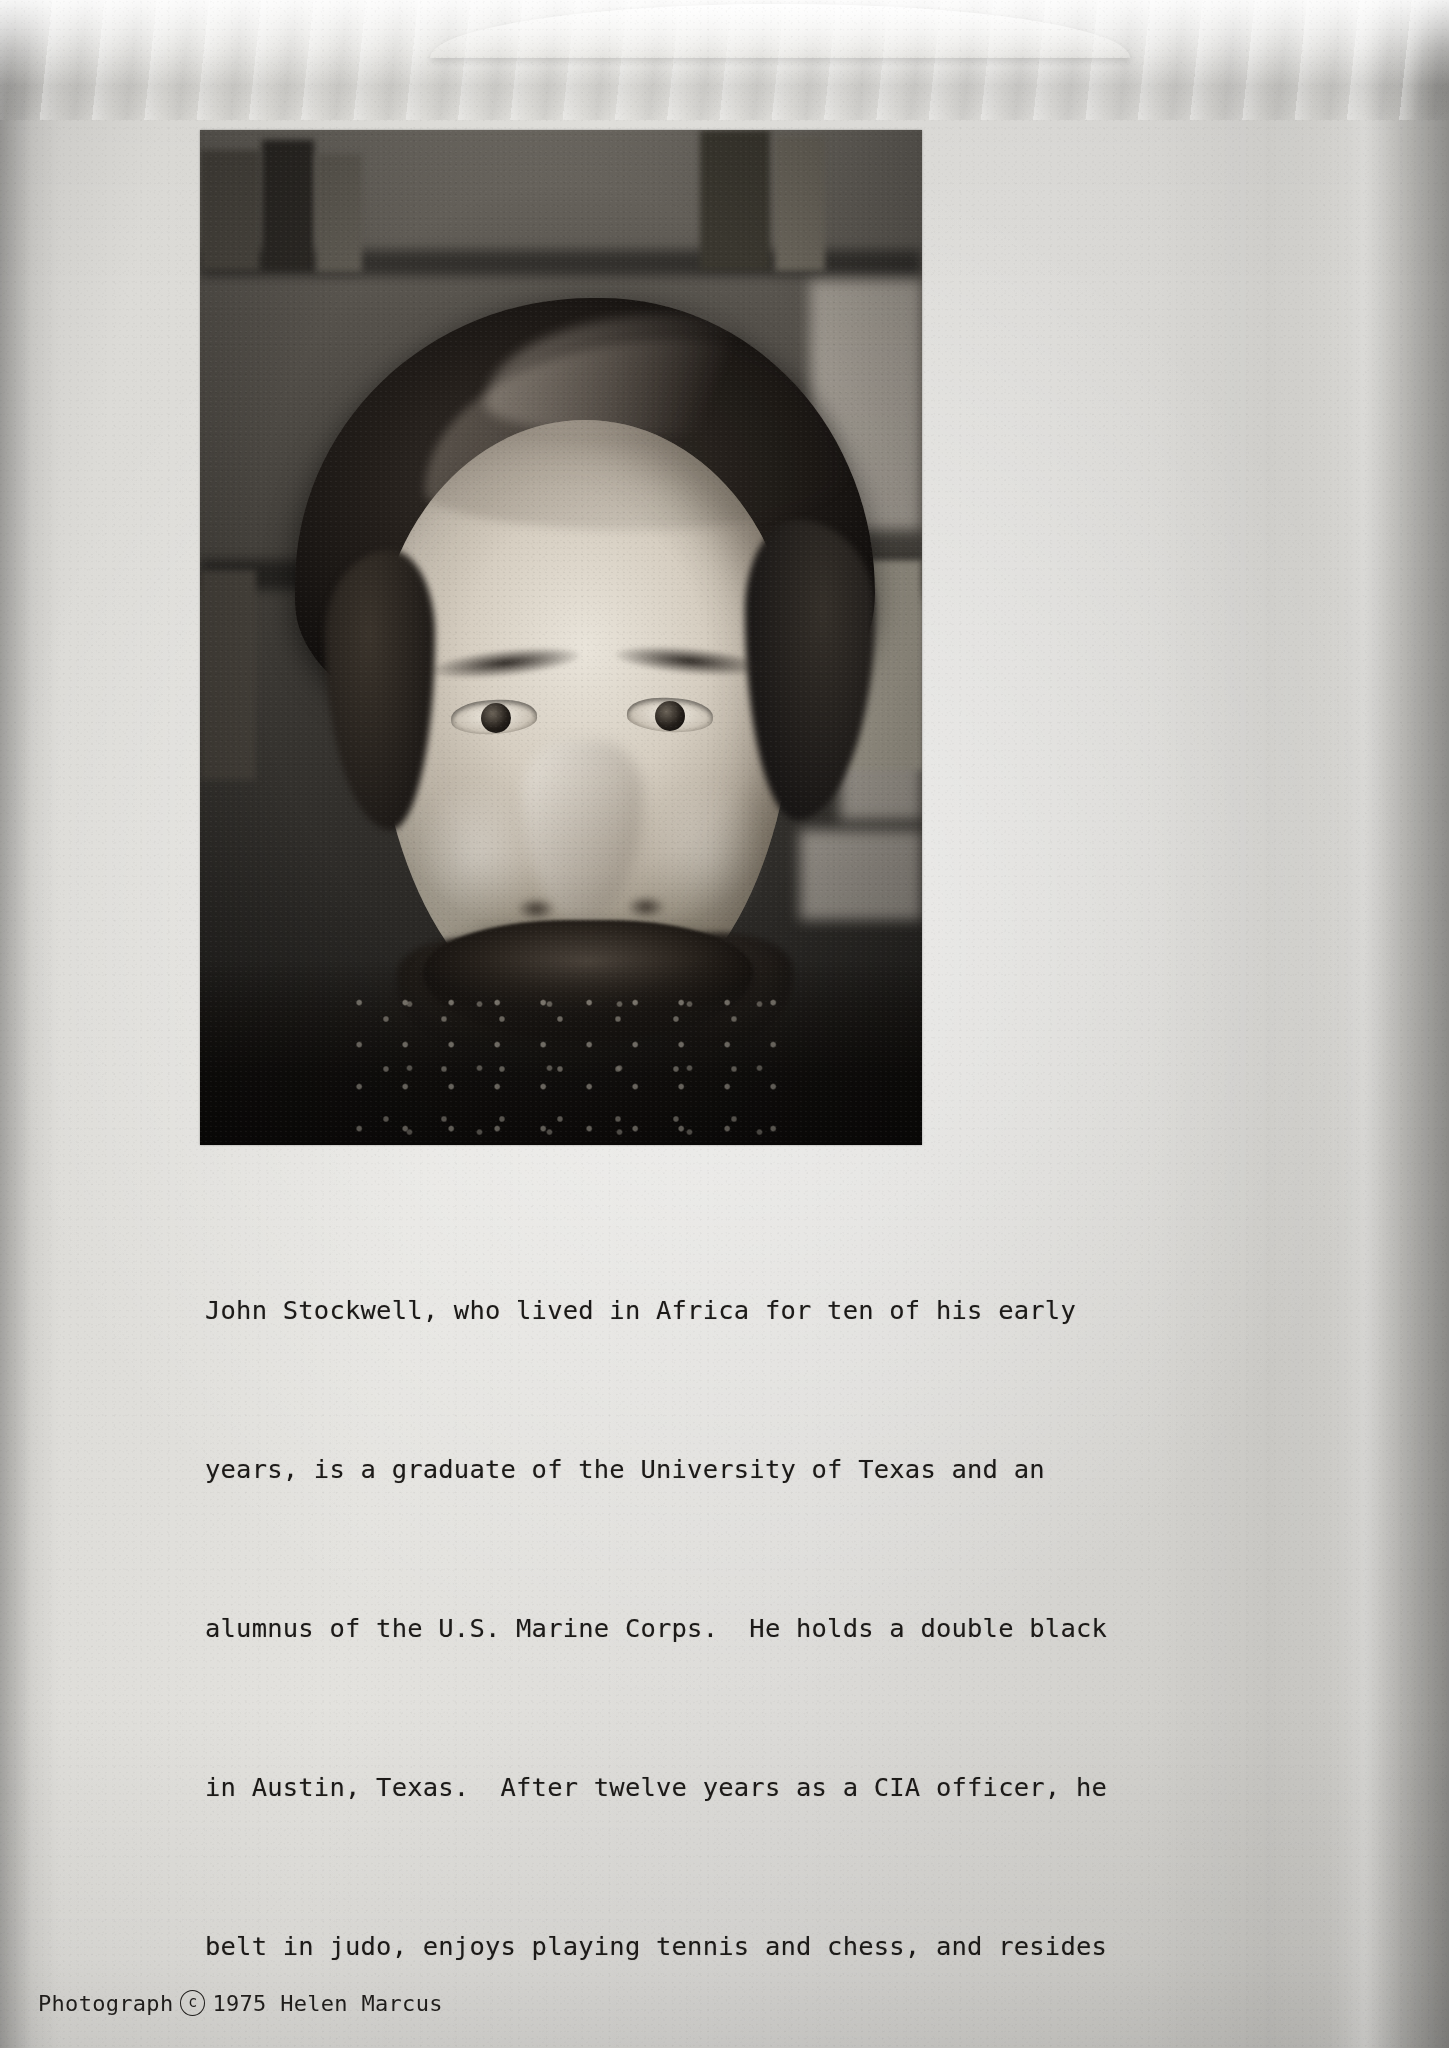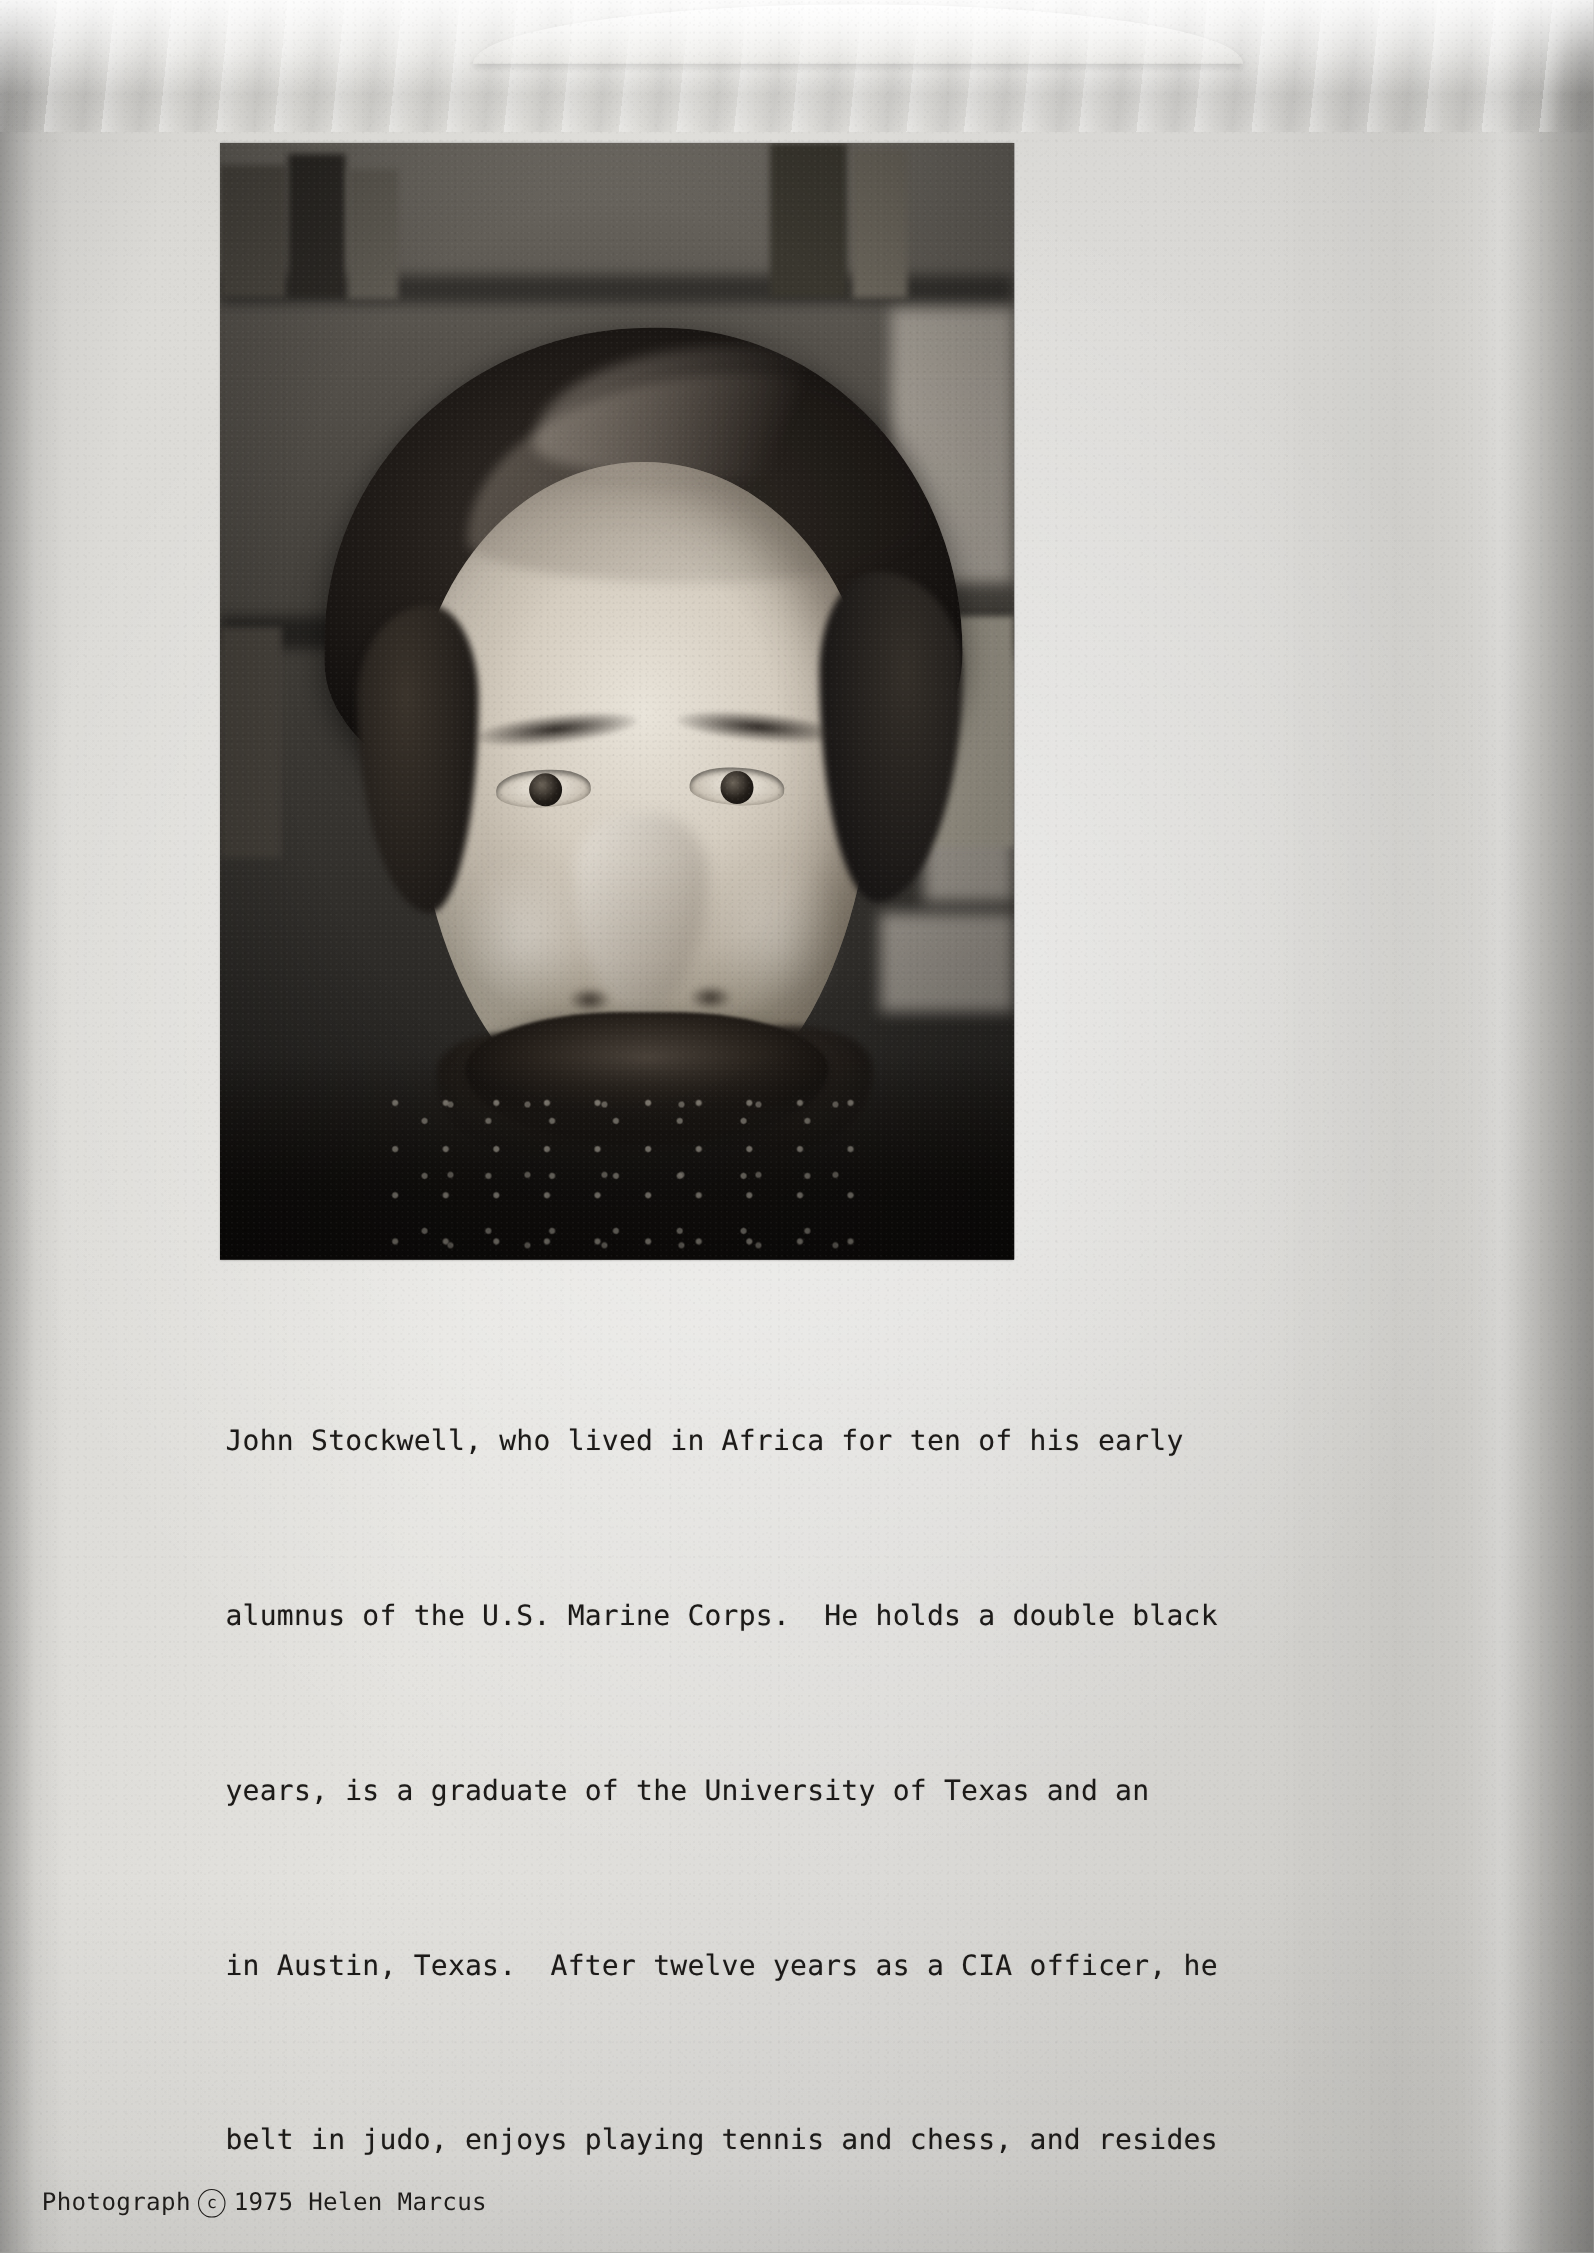--- a/index.html
+++ b/index.html
@@ -347,21 +347,21 @@
 
   .credit {
     position: absolute;
     left: 38px;
     top: 1990px;
     color: #1f1d1b;
     font-family: "DejaVu Sans Mono", monospace;
     font-size: 22px;
     letter-spacing: 0.3px;
     display: flex;
-    align-items: flex-start;
+    align-items: center;
     gap: 7px;
   }
   .copymark {
     display: inline-flex;
     align-items: center;
     justify-content: center;
     width: 23px; height: 23px;
     border: 1.6px solid #1f1d1b;
     border-radius: 50%;
     font-size: 15px;
@@ -423,22 +423,22 @@
     </div>
 
     <div class="collar"></div>
     <div class="shirt-pattern"></div>
     <div class="photo-vignette"></div>
     <div class="photo-grain"></div>
   </div>
 
   <div class="caption">
     <span class="ln">John Stockwell, who lived in Africa for ten of his early</span>
+    <span class="ln">years, is a graduate of the University of Texas and an</span>
     <span class="ln">alumnus of the U.S. Marine Corps.  He holds a double black</span>
-    <span class="ln">years, is a graduate of the University of Texas and an</span>
     <span class="ln">in Austin, Texas.  After twelve years as a CIA officer, he</span>
     <span class="ln">belt in judo, enjoys playing tennis and chess, and resides</span>
     
   </div>
 
   <div class="credit">
     <span>Photograph</span>
     <span class="copymark">c</span>
     <span>1975 Helen Marcus</span>
   </div>

